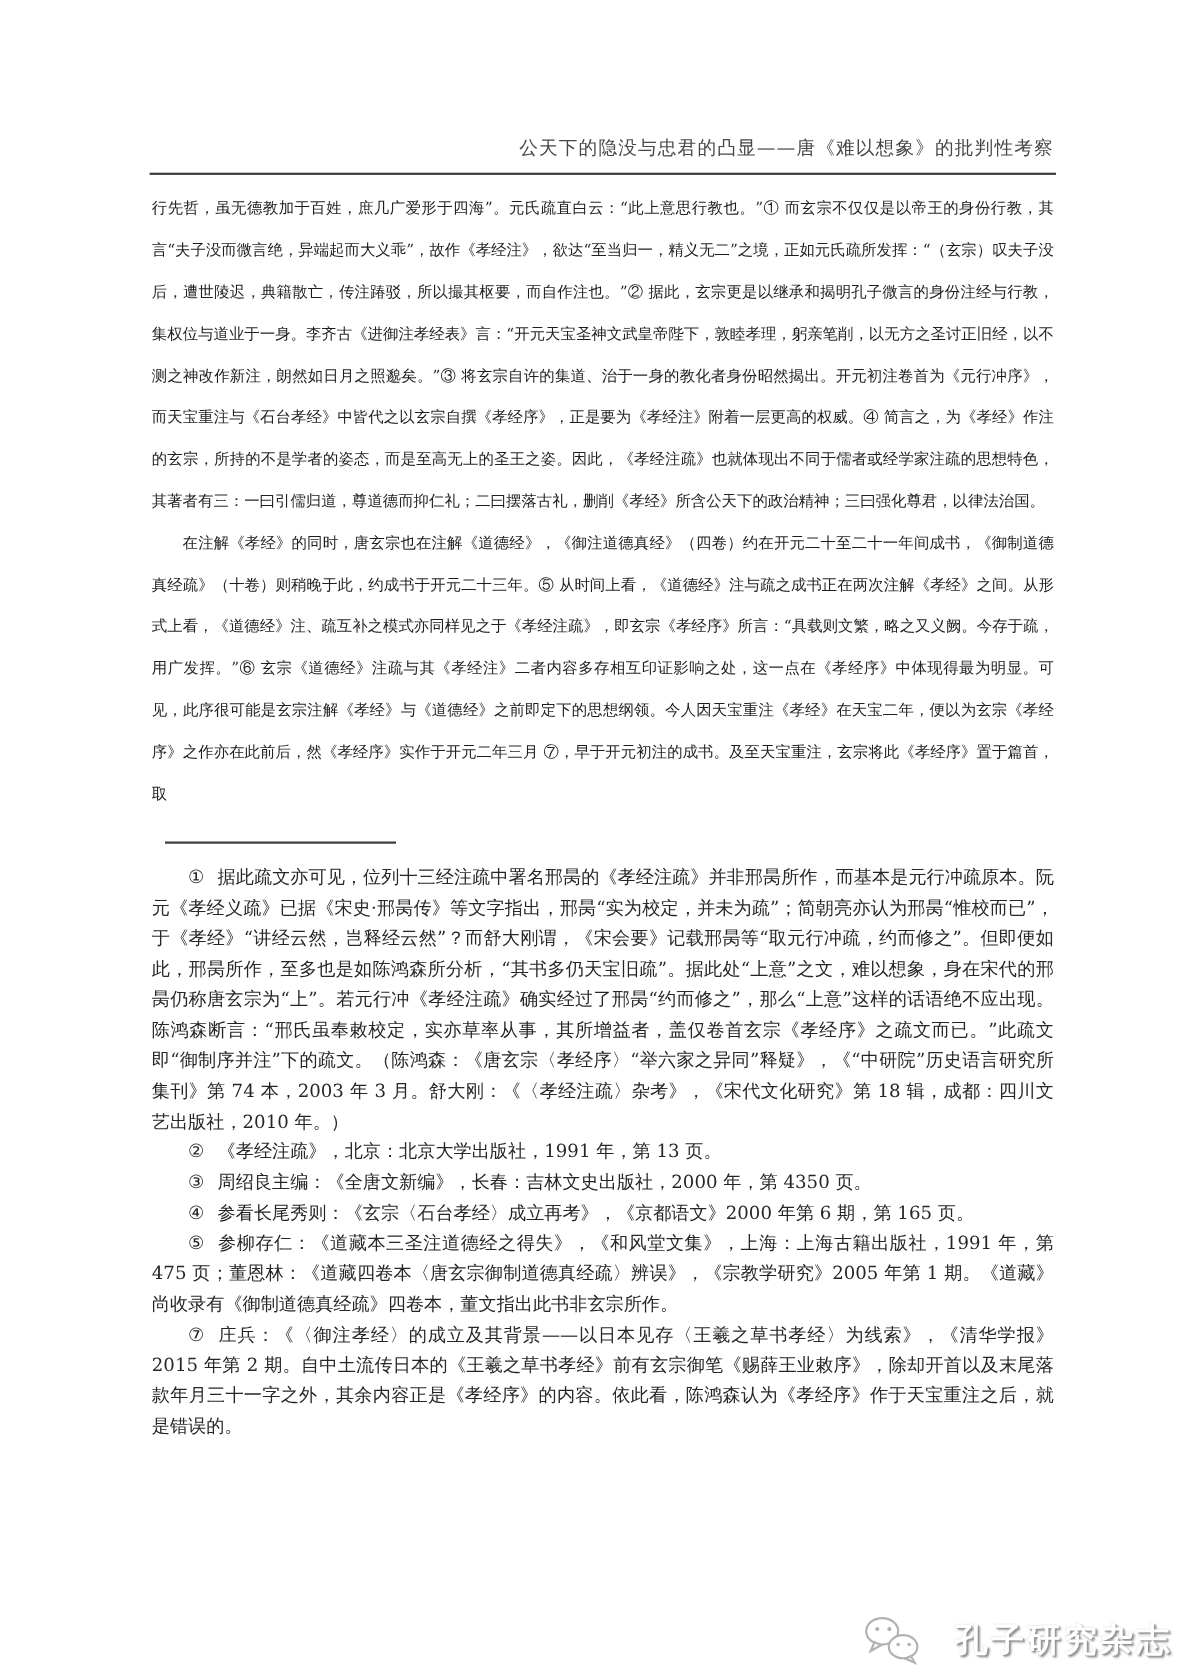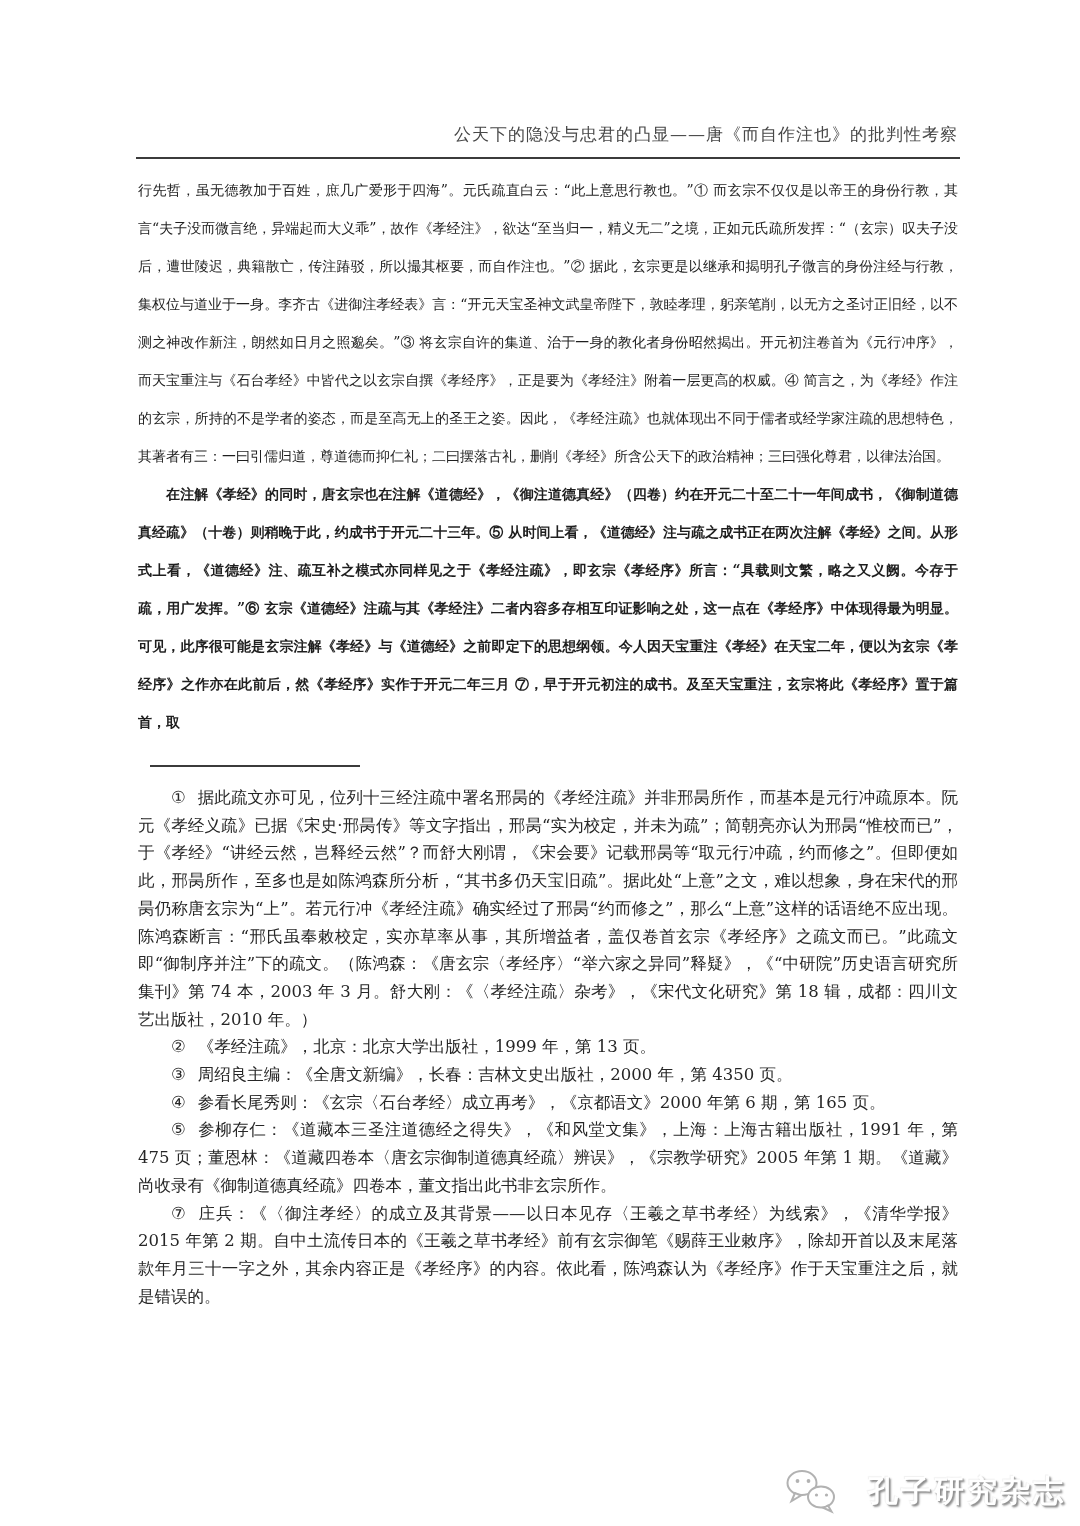--- a/index.html
+++ b/index.html
@@ -14,21 +14,21 @@
   }
   .header-rule {
     position:absolute; top:157px; left:136px; width:824px;
     border-top:2px solid #3b3b3b; height:0;
   }
   .main { position:absolute; top:171px; left:138px; width:820px; }
   .para {
     margin:0; font-size:14px; line-height:38px; color:#1e1e1e;
     text-align:justify; text-justify:inter-character;
   }
-  .indent { text-indent:2em;font-weight:bold; }
+  .indent { text-indent:2em; }
   .section-heading {
     margin:14px 0 15px 0; text-align:center; font-size:23px; font-weight:700;
     letter-spacing:6px; color:#101010;
   }
   .footnote-rule {
     width:210px; border-top:2px solid #3b3b3b; height:0;
     margin:24px 0 17px 12px;
   }
   .fn {
     margin:0; font-size:16.5px; line-height:27.7px; color:#262626;
@@ -50,37 +50,37 @@
     white-space:nowrap;
     margin-left:20px;
   }
   .wechat-icon { display:block; }
 </style>
 </head>
 <body>
 
 <div class="page">
 
-  <div class="running-header">公天下的隐没与忠君的凸显——唐《而自作注也》的批判性考察</div>
+  <div class="running-header">公天下的隐没与忠君的凸显——唐《难以想象》的批判性考察</div>
   <div class="header-rule"></div>
 
   <div class="main">
     <p class="para">行先哲，虽无德教加于百姓，庶几广爱形于四海”。元氏疏直白云：“此上意思行教也。”① 而玄宗不仅仅是以帝王的身份行教，其言“夫子没而微言绝，异端起而大义乖”，故作《孝经注》，欲达“至当归一，精义无二”之境，正如元氏疏所发挥：“（玄宗）叹夫子没后，遭世陵迟，典籍散亡，传注踳驳，所以撮其枢要，而自作注也。”② 据此，玄宗更是以继承和揭明孔子微言的身份注经与行教，集权位与道业于一身。李齐古《进御注孝经表》言：“开元天宝圣神文武皇帝陛下，敦睦孝理，躬亲笔削，以无方之圣讨正旧经，以不测之神改作新注，朗然如日月之照邈矣。”③ 将玄宗自许的集道、治于一身的教化者身份昭然揭出。开元初注卷首为《元行冲序》，而天宝重注与《石台孝经》中皆代之以玄宗自撰《孝经序》，正是要为《孝经注》附着一层更高的权威。④ 简言之，为《孝经》作注的玄宗，所持的不是学者的姿态，而是至高无上的圣王之姿。因此，《孝经注疏》也就体现出不同于儒者或经学家注疏的思想特色，其著者有三：一曰引儒归道，尊道德而抑仁礼；二曰摆落古礼，删削《孝经》所含公天下的政治精神；三曰强化尊君，以律法治国。</p>
 
 
     <p class="para indent">在注解《孝经》的同时，唐玄宗也在注解《道德经》，《御注道德真经》（四卷）约在开元二十至二十一年间成书，《御制道德真经疏》（十卷）则稍晚于此，约成书于开元二十三年。⑤ 从时间上看，《道德经》注与疏之成书正在两次注解《孝经》之间。从形式上看，《道德经》注、疏互补之模式亦同样见之于《孝经注疏》，即玄宗《孝经序》所言：“具载则文繁，略之又义阙。今存于疏，用广发挥。”⑥ 玄宗《道德经》注疏与其《孝经注》二者内容多存相互印证影响之处，这一点在《孝经序》中体现得最为明显。可见，此序很可能是玄宗注解《孝经》与《道德经》之前即定下的思想纲领。今人因天宝重注《孝经》在天宝二年，便以为玄宗《孝经序》之作亦在此前后，然《孝经序》实作于开元二年三月 ⑦，早于开元初注的成书。及至天宝重注，玄宗将此《孝经序》置于篇首，取</p>
 
     <div class="footnote-rule"></div>
 
     <div class="footnotes">
       <p class="fn">
         <span class="fn-marker">①</span><span>据此疏文亦可见，位列十三经注疏中署名邢昺的《孝经注疏》并非邢昺所作，而基本是元行冲疏原本。阮元《孝经义疏》已据《宋史·邢昺传》等文字指出，邢昺“实为校定，并未为疏”；简朝亮亦认为邢昺“惟校而已”，于《孝经》“讲经云然，岂释经云然”？而舒大刚谓，《宋会要》记载邢昺等“取元行冲疏，约而修之”。但即便如此，邢昺所作，至多也是如陈鸿森所分析，“其书多仍天宝旧疏”。据此处“上意”之文，难以想象，身在宋代的邢昺仍称唐玄宗为“上”。若元行冲《孝经注疏》确实经过了邢昺“约而修之”，那么“上意”这样的话语绝不应出现。陈鸿森断言：“邢氏虽奉敕校定，实亦草率从事，其所增益者，盖仅卷首玄宗《孝经序》之疏文而已。”此疏文即“御制序并注”下的疏文。（陈鸿森：《唐玄宗〈孝经序〉“举六家之异同”释疑》，《“中研院”历史语言研究所集刊》第 74 本，2003 年 3 月。舒大刚：《〈孝经注疏〉杂考》，《宋代文化研究》第 18 辑，成都：四川文艺出版社，2010 年。）</span>
       </p>
       <p class="fn">
-        <span class="fn-marker">②</span><span>《孝经注疏》，北京：北京大学出版社，1999 年，第 13 页。</span>
+        <span class="fn-marker">②</span><span>《孝经注疏》，北京：北京大学出版社，1991 年，第 13 页。</span>
       </p>
       <p class="fn">
         <span class="fn-marker">③</span><span>周绍良主编：《全唐文新编》，长春：吉林文史出版社，2000 年，第 4350 页。</span>
       </p>
       <p class="fn">
         <span class="fn-marker">④</span><span>参看长尾秀则：《玄宗〈石台孝经〉成立再考》，《京都语文》2000 年第 6 期，第 165 页。</span>
       </p>
       <p class="fn">
         <span class="fn-marker">⑤</span><span>参柳存仁：《道藏本三圣注道德经之得失》，《和风堂文集》，上海：上海古籍出版社，1991 年，第 475 页；董恩林：《道藏四卷本〈唐玄宗御制道德真经疏〉辨误》，《宗教学研究》2005 年第 1 期。《道藏》尚收录有《御制道德真经疏》四卷本，董文指出此书非玄宗所作。</span>
       </p>

